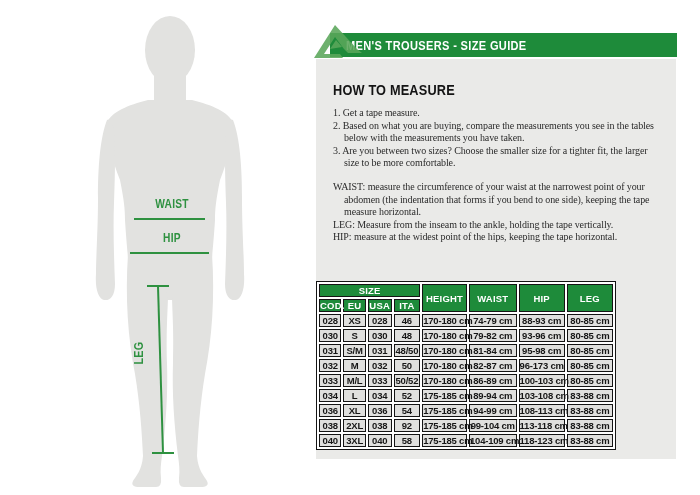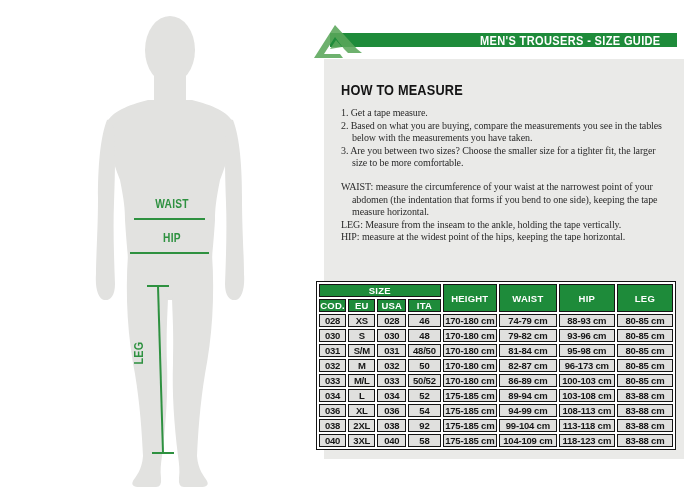--- a/index.html
+++ b/index.html
@@ -22,46 +22,46 @@
     position:absolute;color:var(--label-green);font-weight:bold;
     font-size:12px;letter-spacing:.3px;transform:scaleX(.85);
     white-space:nowrap;
   }
   .waist-label{left:132px;top:197px;width:80px;text-align:center;}
   .hip-label{left:132px;top:231px;width:80px;text-align:center;}
   .leg-label{left:116px;top:346px;width:46px;text-align:center;
     transform:rotate(-90deg) scaleX(.9);transform-origin:center;}
   
   .titlebar{
-    position:absolute;left:330px;top:33px;width:347px;height:14px;
-    background:var(--brand-green);display:flex;align-items:center;justify-content:flex-end;
+    position:absolute;left:330px;top:33px;width:347px;height:24px;
+    background:var(--brand-green);display:flex;align-items:center;justify-content:flex-start;
   }
   .titlebar span{
     color:#fff;font-weight:bold;font-size:13px;letter-spacing:.4px;
     transform:scaleX(.85);white-space:nowrap;
   }
   .logo-svg{position:absolute;left:310px;top:22px;}
   .panel{
-    position:absolute;left:324px;top:59px;width:360px;height:400px;
+    position:absolute;left:316px;top:59px;width:360px;height:400px;
     background:var(--panel-gray);box-sizing:border-box;
     padding:16px 14px 0 17px;
   }
   .panel h1{
     margin:6px 0 9px 0;font-size:15px;font-weight:bold;color:#141414;
     letter-spacing:.2px;transform:scaleX(.85);transform-origin:left center;
     white-space:nowrap;
   }
   .step,.definition{
     margin:0;font-size:10px;line-height:12.6px;color:#2b2b2b;
     letter-spacing:-.1px;padding-left:11px;text-indent:-11px;font-family:Liberation Serif, serif;
   }
   .definitions{margin-top:11px;}
   
   .size-table{
-    position:absolute;left:316px;top:281px;width:360px;
+    position:absolute;left:316px;top:281px;width:300px;
     border-collapse:separate;border-spacing:2px;background:#fff;
     table-layout:fixed;border:1px solid var(--border-dark);
   }
   .size-table th{
     background:var(--brand-green);color:#fff;font-size:9.5px;font-weight:bold;
     border:1px solid var(--border-dark);padding:1px 0;line-height:9px;
     text-align:center;letter-spacing:.2px;
   }
   .size-table td{
     background:var(--cell-gray);color:#161616;font-size:9.5px;font-weight:bold;

